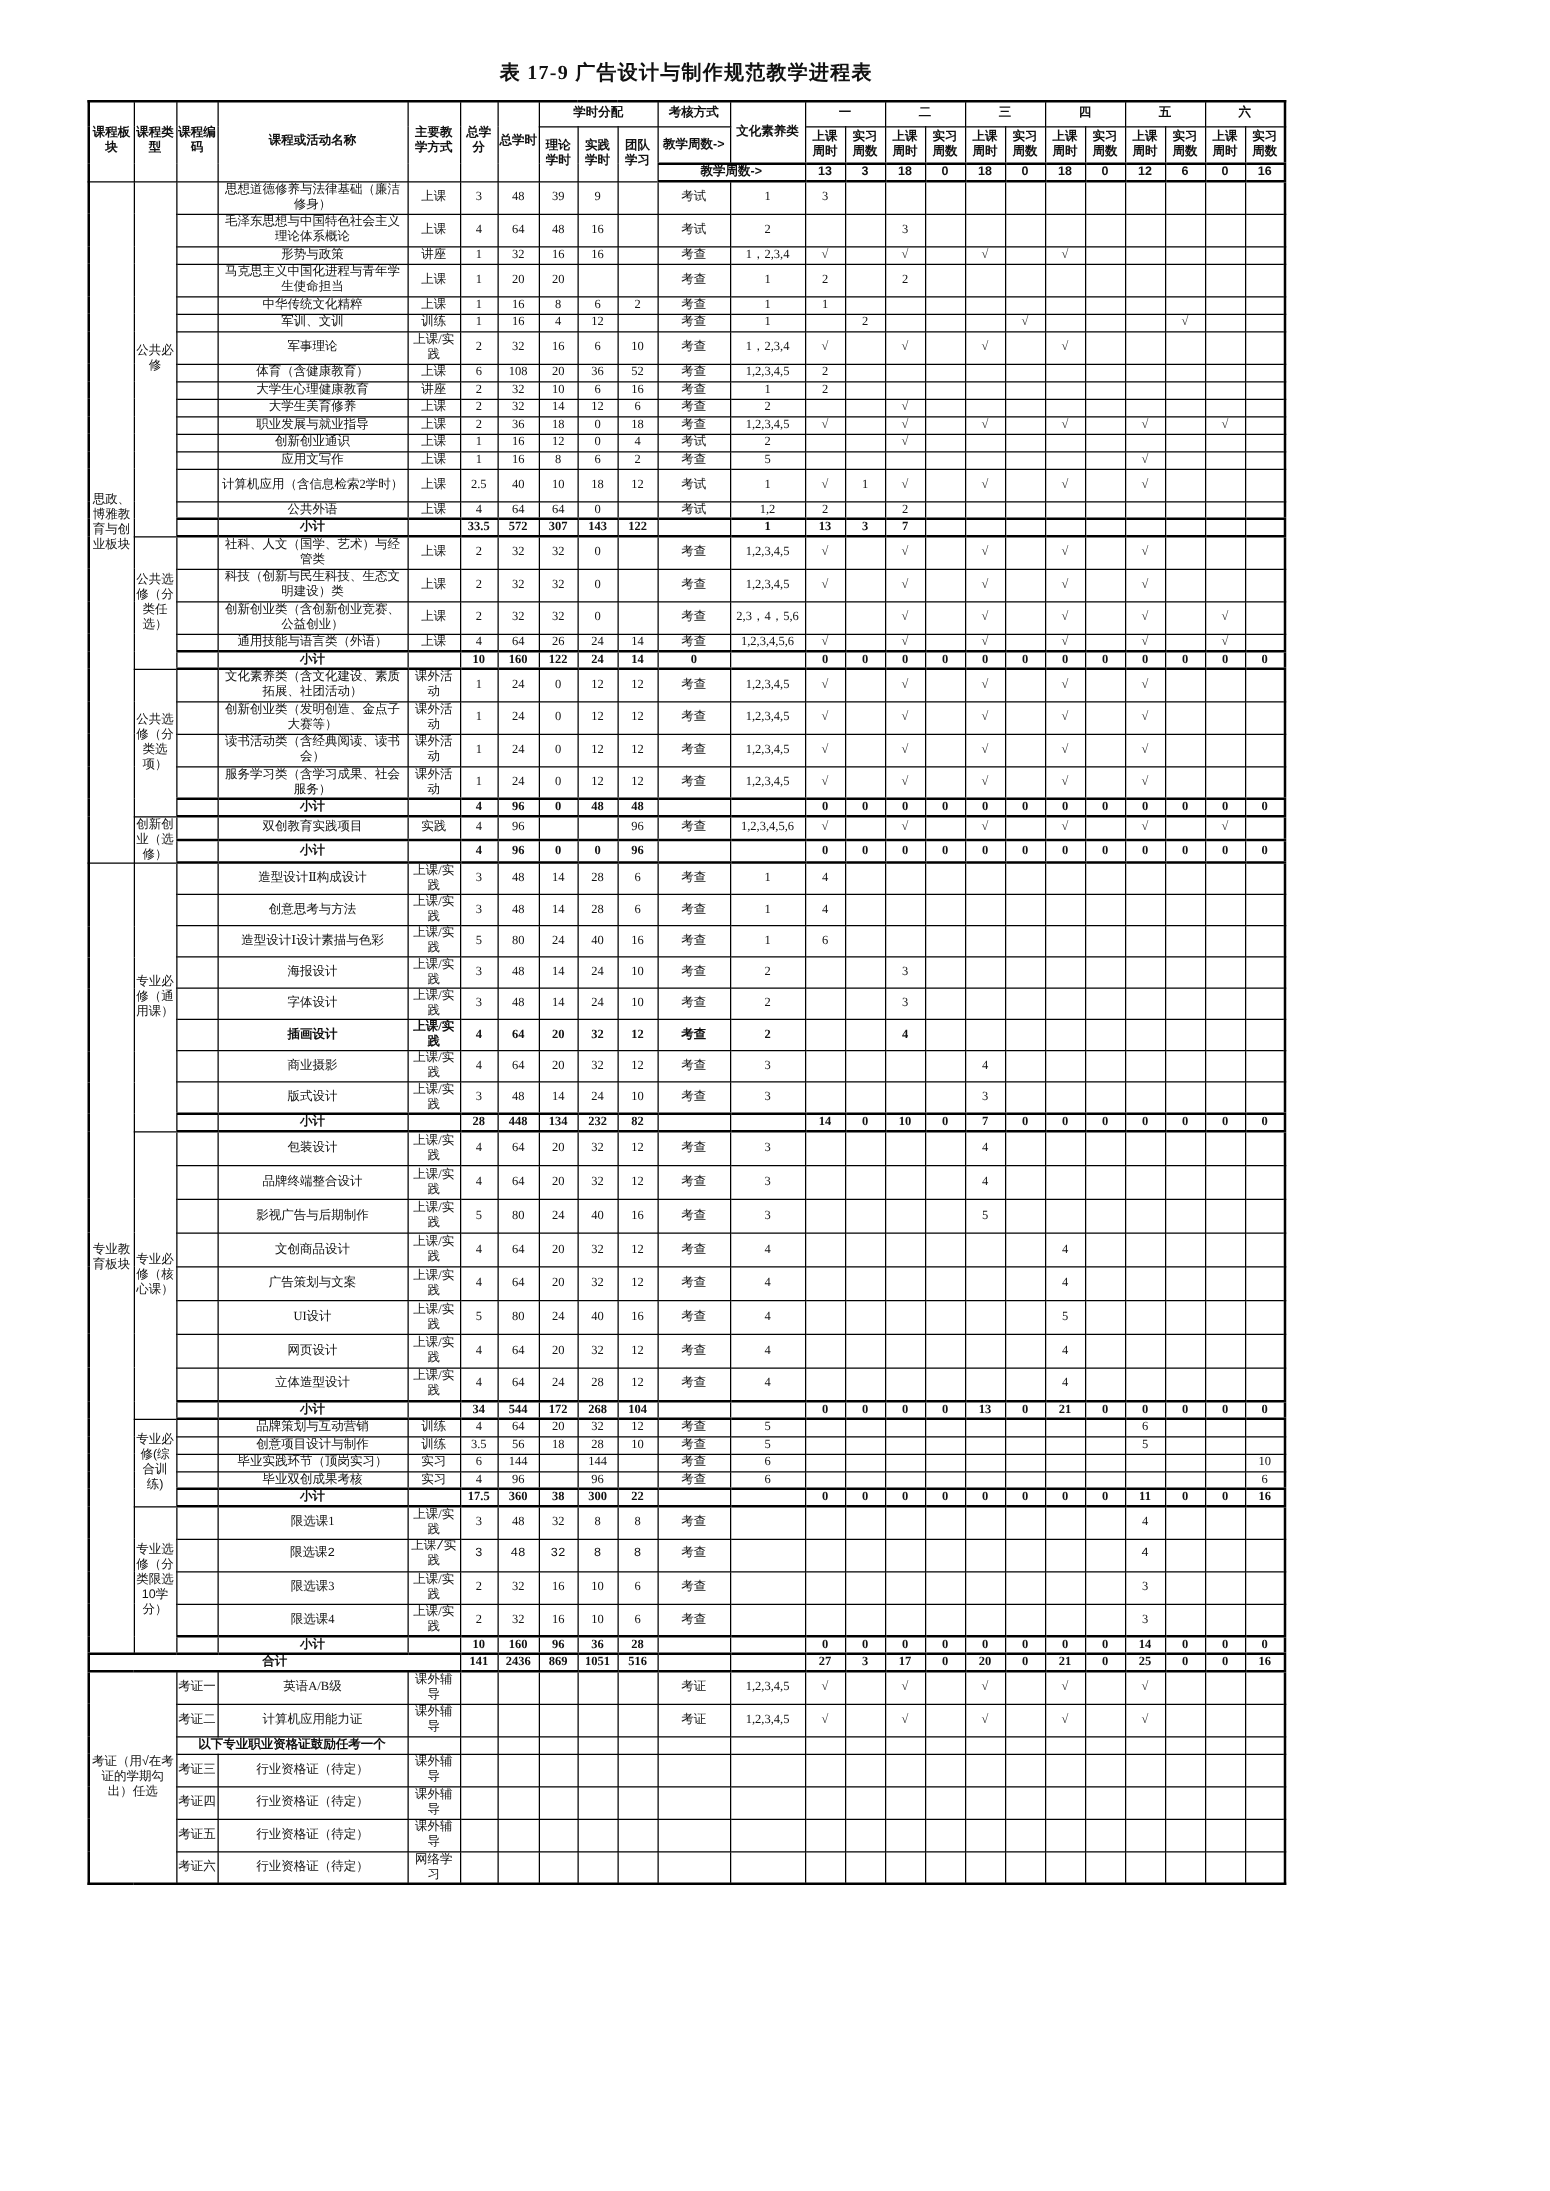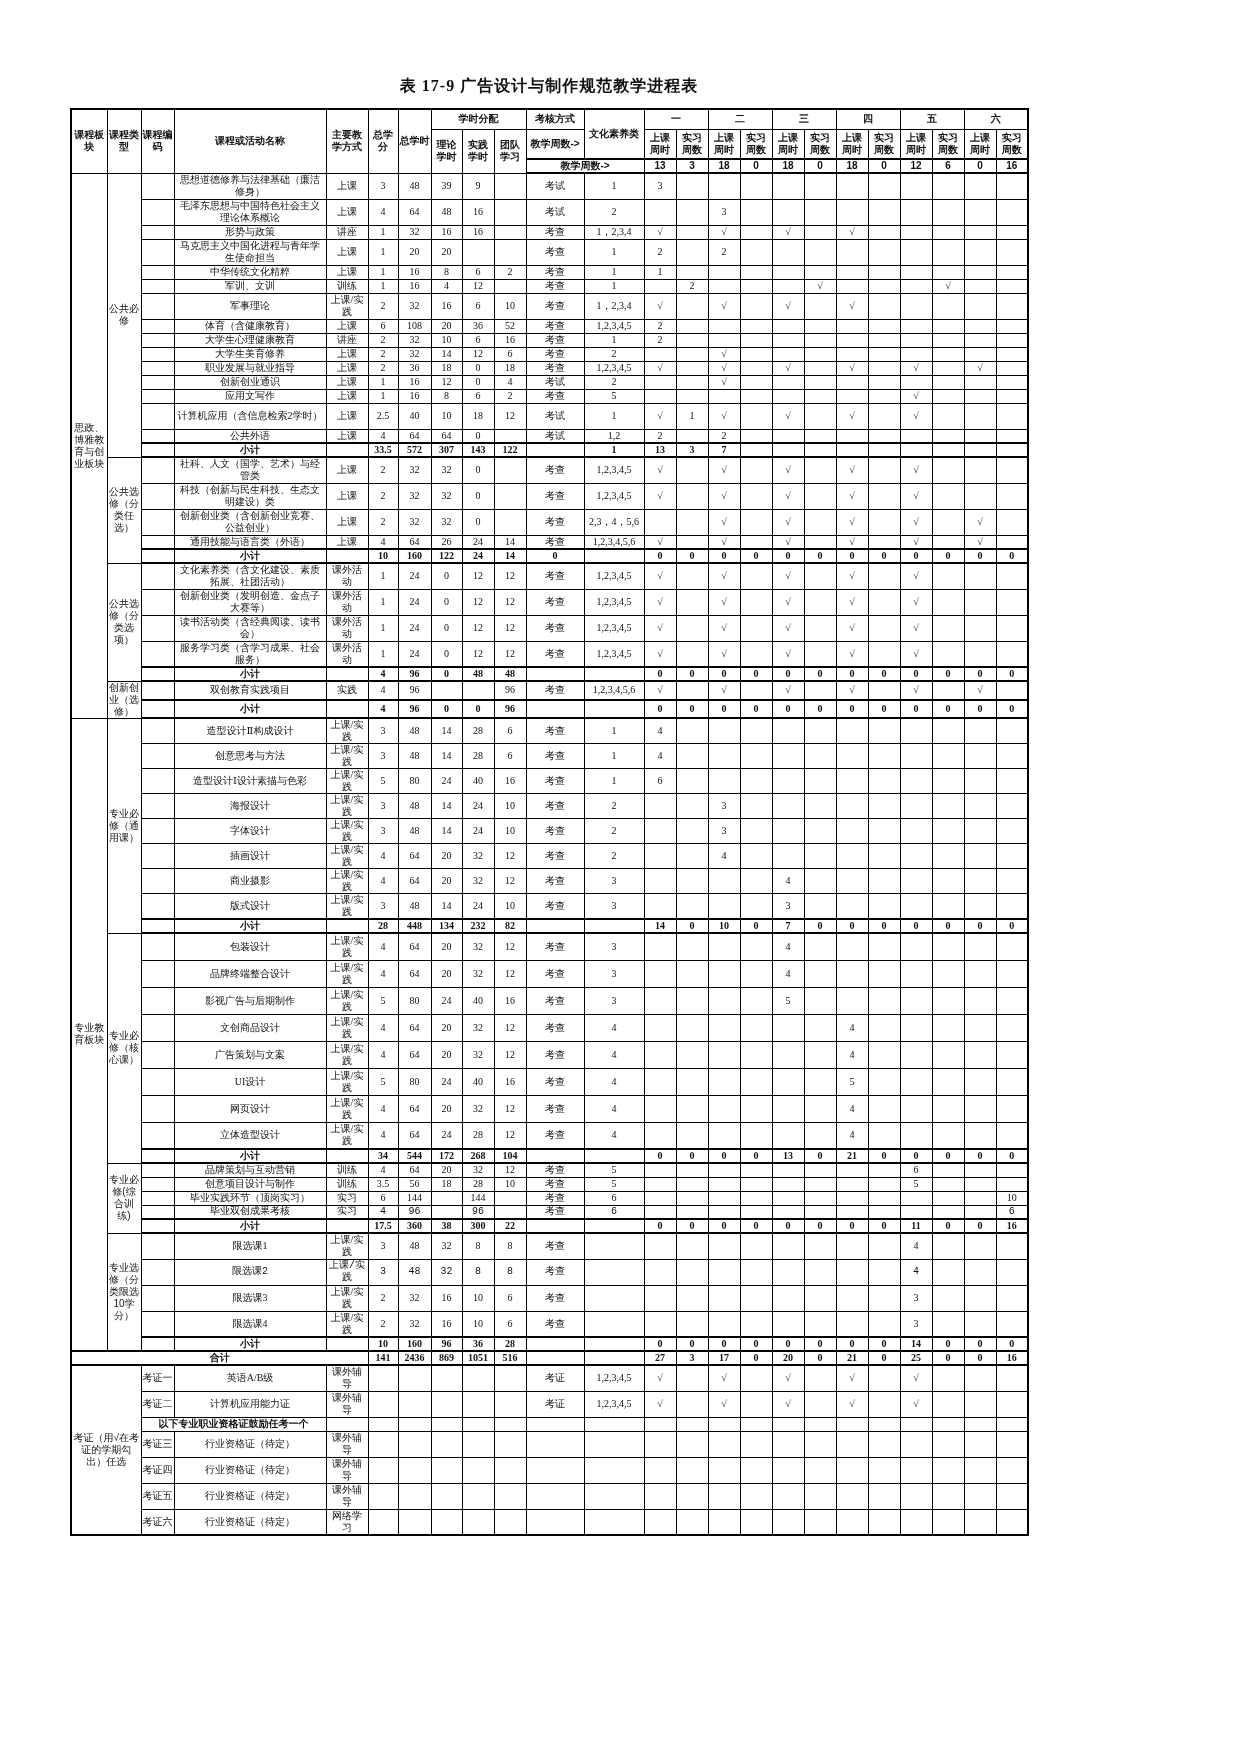--- a/index.html
+++ b/index.html
@@ -1,17 +1,17 @@
 <!DOCTYPE html>
 <html><head>
 <meta charset="utf-8">
 <style>
   html,body{margin:0;padding:0;background:#fff;}
   body{width:1240px;height:1753px;font-family:"Liberation Serif","DejaVu Serif",serif;color:#111;}
-  .page{padding-top:76px;padding-left:70px;}
+  .page{padding-top:48px;padding-left:70px;}
   .title{width:958px;text-align:center;font-size:16px;font-weight:bold;letter-spacing:1px;margin-bottom:11px;}
   table{border-collapse:collapse;table-layout:fixed;width:958px;border:2px solid #000;}
   td{border:1px solid #000;font-size:10px;text-align:center;vertical-align:middle;
      padding:0 1px;line-height:1.2;word-break:break-all;overflow:hidden;}
   tr.head td{font-weight:bold;font-family:"Liberation Sans","DejaVu Sans",sans-serif;font-size:10px;}
   tr.sub td{font-weight:bold;border-top-width:2px;border-bottom-width:2px;}
   tr.thick td{border-top-width:2px;}
   td.b{font-weight:bold;}
   td.lbl{font-weight:normal;font-family:"Liberation Sans","DejaVu Sans",sans-serif;}
   td.name{font-size:10px;}
@@ -893,21 +893,21 @@
           <td></td>
           <td></td>
           <td></td>
           <td></td>
           <td></td>
           <td></td>
           <td></td>
           <td></td>
           <td></td>
         </tr>
-        <tr style="height: 23px;">
+        <tr style="height: 23px; font-weight: bold;">
           <td></td>
           <td class="name">插画设计</td>
           <td>上课/实践</td>
           <td>4</td>
           <td>64</td>
           <td>20</td>
           <td>32</td>
           <td>12</td>
           <td>考查</td>
           <td>2</td>
@@ -1279,21 +1279,21 @@
           <td></td>
           <td></td>
           <td></td>
           <td></td>
           <td></td>
           <td></td>
           <td></td>
           <td></td>
           <td>10</td>
         </tr>
-        <tr style="height: 14px; font-family: Liberation Mono, monospace;">
+        <tr style="height: 14px;">
           <td></td>
           <td class="name">毕业双创成果考核</td>
           <td>实习</td>
           <td>4</td>
           <td>96</td>
           <td></td>
           <td>96</td>
           <td></td>
           <td>考查</td>
           <td>6</td>

